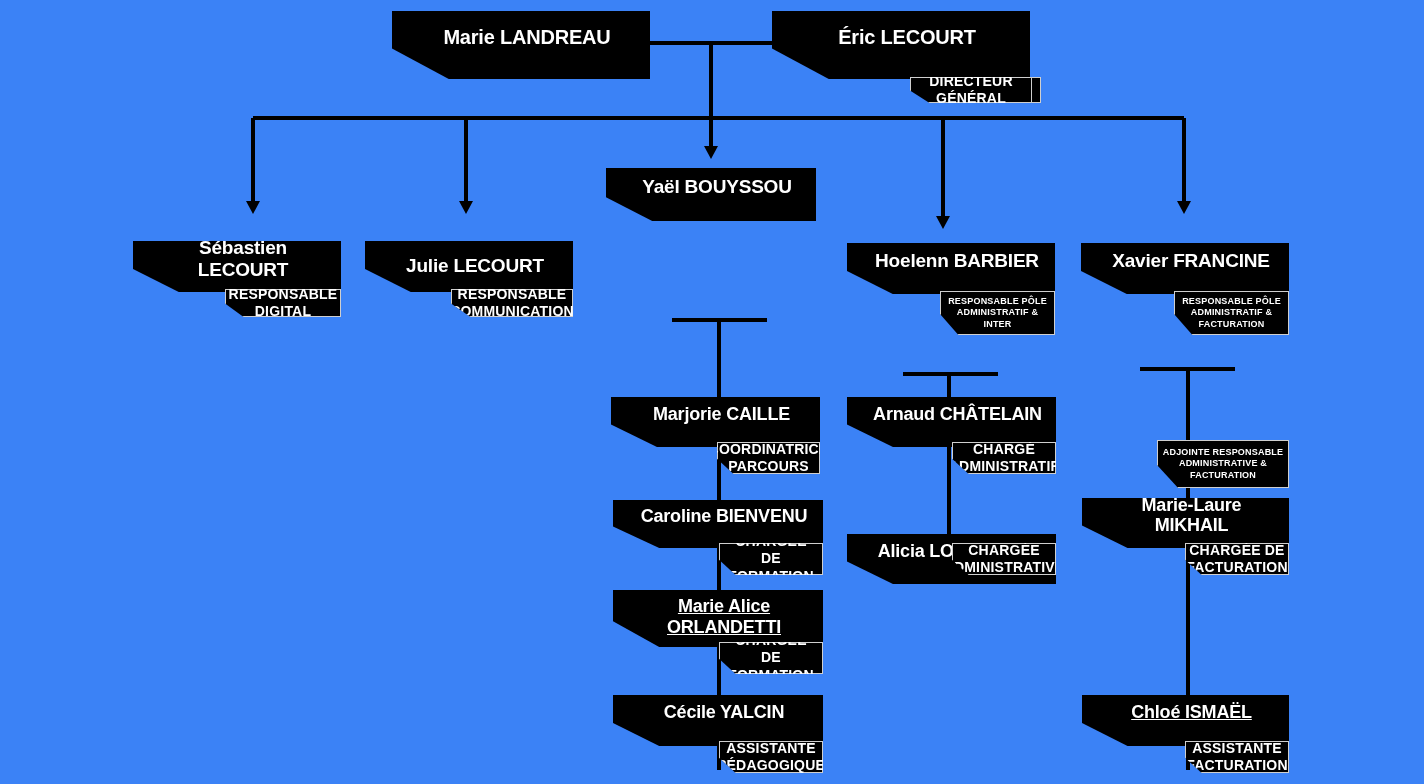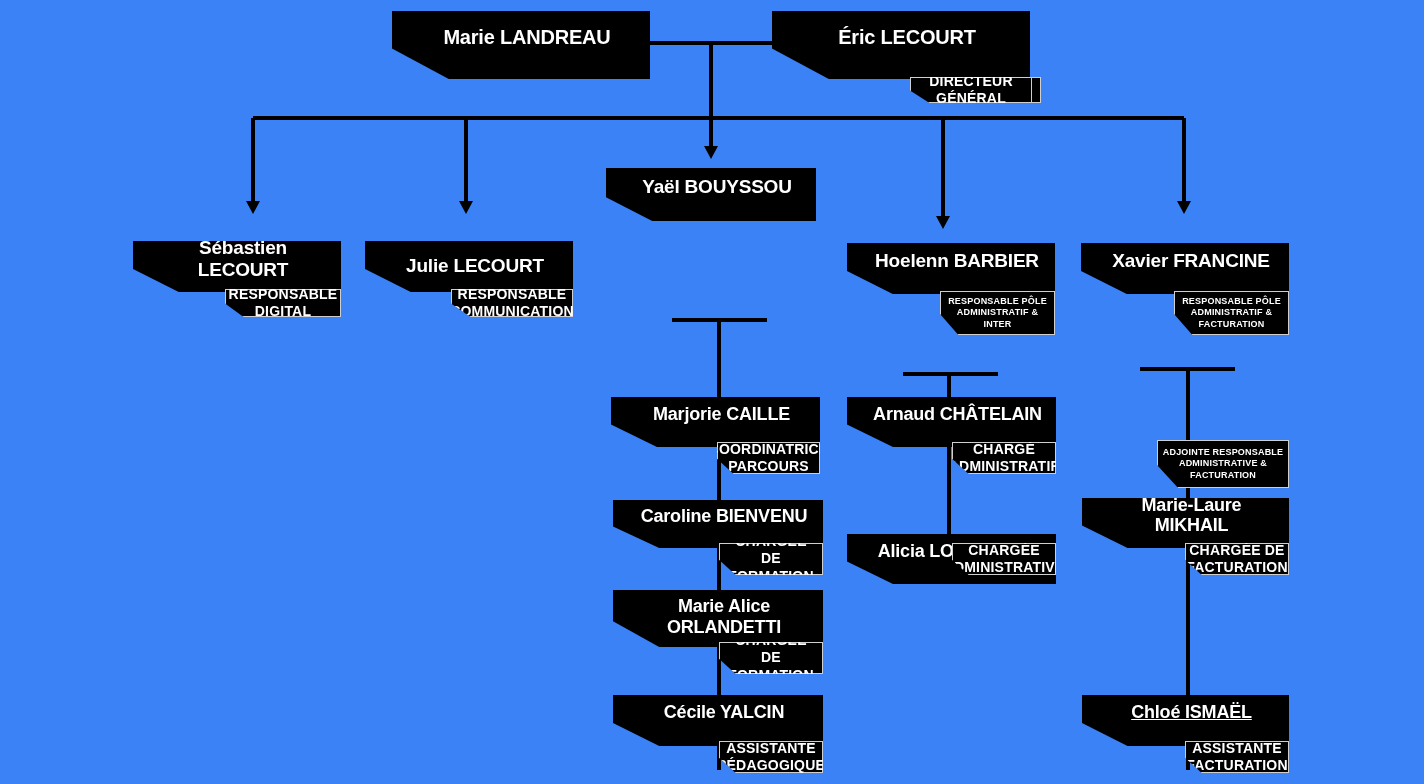--- a/index.html
+++ b/index.html
@@ -193,21 +193,21 @@
   <div class="node lvl3" style="left:613px; top:500px; width:210px; height:75px;">
     <div class="card" style="width:210px; height:48px;">
       <span class="card-name">Caroline BIENVENU</span>
     </div>
     <div class="badge b1" style="left:106px; top:43px; width:104px; height:32px;">CHARGÉE
 DE FORMATION</div>
   </div>
 
   <div class="node lvl3" style="left:613px; top:590px; width:210px; height:84px;">
     <div class="card" style="width:210px; height:57px;">
-      <span class="card-name" style="padding-bottom:4px;">Marie Alice
+      <span class="card-name" style="padding-bottom:4px;text-decoration:underline;">Marie Alice
 ORLANDETTI</span>
     </div>
     <div class="badge b1" style="left:106px; top:52px; width:104px; height:32px;">CHARGÉE
 DE FORMATION</div>
   </div>
 
   <div class="node lvl3" style="left:613px; top:695px; width:210px; height:78px;">
     <div class="card" style="width:210px; height:51px;">
       <span class="card-name">Cécile YALCIN</span>
     </div>

